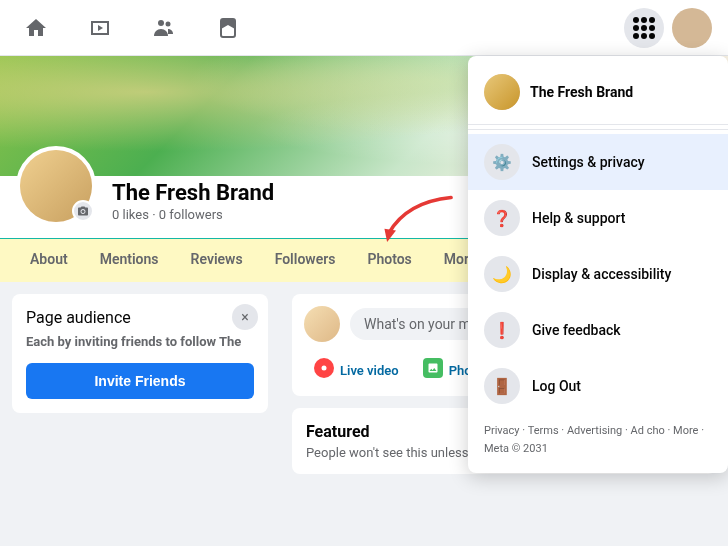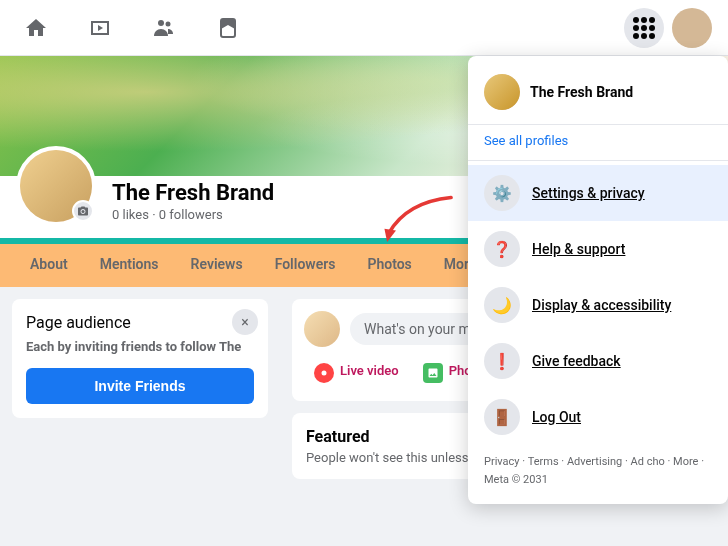--- a/index.html
+++ b/index.html
@@ -128,22 +128,22 @@
       color: #050505;
     }
     .profile-stats {
       font-size: 13px;
       color: #65676b;
       margin-top: 2px;
     }
 
     
     .profile-tabs {
-      background: #fdba74;
-      border-top: 6px solid #14b8a6;
+      background: #fef9c3;
+      border-top: 1px solid #14b8a6;
       display: flex;
       align-items: center;
       padding: 0 16px;
       gap: 4px;
     }
     .tab-item {
       padding: 12px 14px;
       font-size: 14px;
       font-weight: 600;
       color: #65676b;
@@ -253,28 +253,28 @@
       cursor: pointer;
       overflow: hidden;
       white-space: nowrap;
     }
     .post-actions {
       display: flex;
       gap: 4px;
     }
     .post-action-btn {
       display: flex;
-      align-items: flex-start;
+      align-items: flex-end;
       gap: 6px;
       padding: 6px 10px;
       border-radius: 6px;
       cursor: pointer;
       font-size: 13px;
       font-weight: 600;
-      color: #be185d;
+      color: #0369a1;
     }
     .live-dot {
       width: 20px;
       height: 20px;
       background: #ff4444;
       border-radius: 50%;
       display: flex;
       align-items: center;
       justify-content: center;
       color: white;
@@ -370,21 +370,20 @@
       display: flex;
       align-items: center;
       justify-content: center;
       font-size: 16px;
       flex-shrink: 0;
     }
     .menu-item-text {
       font-size: 14px;
       font-weight: 500;
       color: #050505;
-      text-decoration: underline;
     }
     .dropdown-footer {
       padding: 8px 16px;
       font-size: 11px;
       color: #65676b;
       line-height: 1.6;
     }
 
     
     .arrow-indicator {
@@ -542,21 +541,20 @@
   </div>
 </div>
 
 <div class="dropdown-overlay">
   <div class="dropdown-profile">
     <div class="dropdown-avatar">
       <div style="width:100%;height:100%;background:linear-gradient(135deg,#e8c87a,#c8952a);border-radius:50%;"></div>
     </div>
     <span class="dropdown-profile-name">The Fresh Brand</span>
   </div>
-  <a class="see-all-profiles">See all profiles</a>
   <div class="dropdown-divider"></div>
 
   <div class="dropdown-item active-item">
     <div class="menu-icon-circle">⚙️</div>
     <span class="menu-item-text">Settings &amp; privacy</span>
   </div>
 
   <div class="dropdown-item">
     <div class="menu-icon-circle">❓</div>
     <span class="menu-item-text">Help &amp; support</span>

